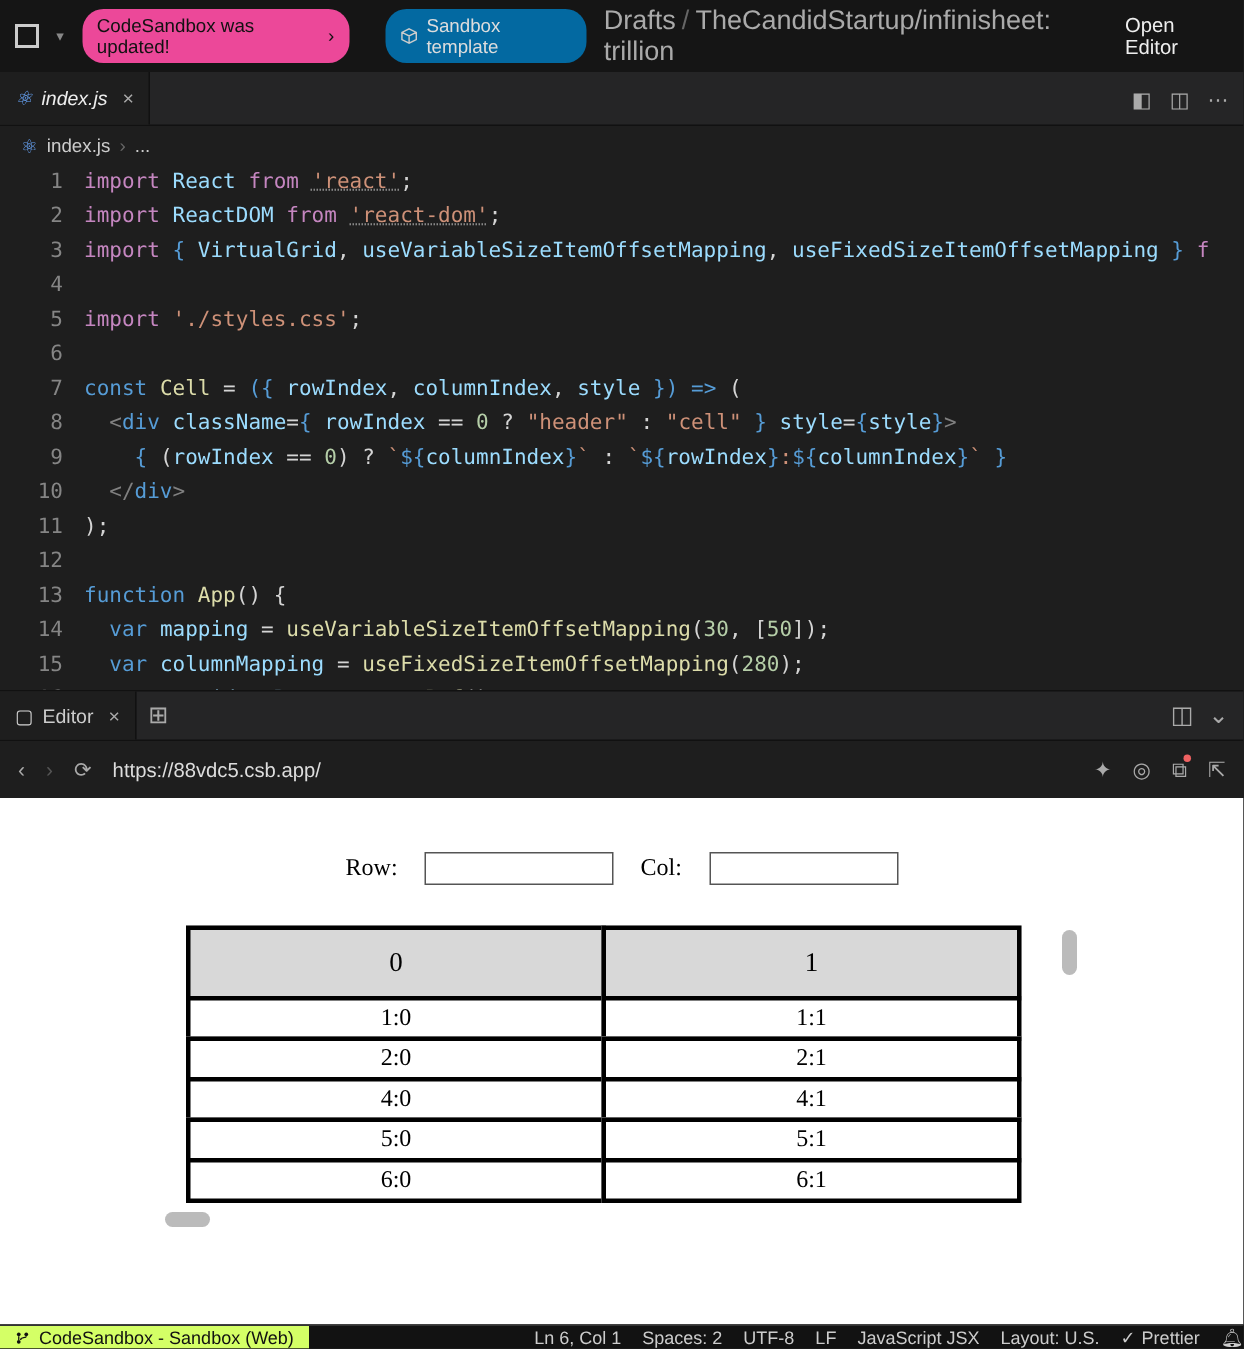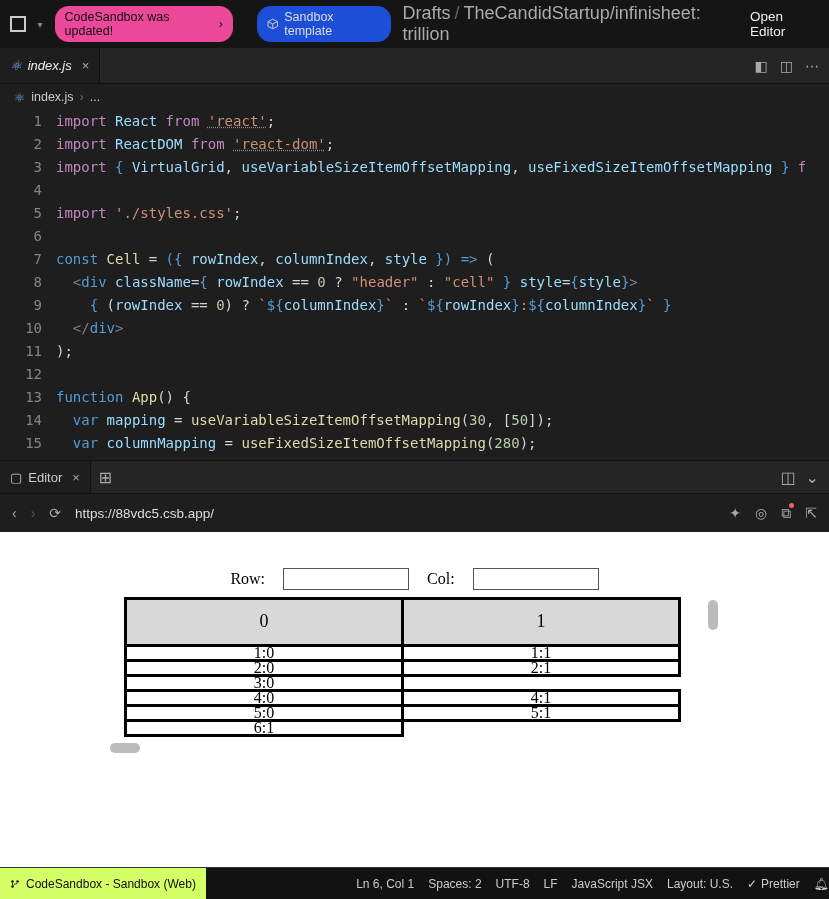--- a/index.html
+++ b/index.html
@@ -29,21 +29,21 @@
   padding: 4px 10px;
   border-radius: 14px;
   font-size: 12.5px;
   font-weight: 500;
   display: flex;
   align-items: center;
   gap: 4px;
 }
 .spacer { flex: 1; }
 .template-pill {
-  background: #1d4ed8;
+  background: #0369a1;
   color: #ddd;
   padding: 4px 10px;
   border-radius: 14px;
   font-size: 12.5px;
   display: flex;
   align-items: center;
   gap: 6px;
 }
 .crumbs { color: #aaa; font-size: 18px; }
 .crumbs .sep { color: #666; margin: 0 4px; }
@@ -133,37 +133,37 @@
   background: #fff;
   color: #000;
   display: flex;
   flex-direction: column;
   align-items: center;
   padding: 36px 0 0 0;
   font-family: "Times New Roman", serif;
   font-size: 16px;
   overflow: hidden;
 }
-.controls { display: flex; gap: 18px; align-items: center; margin-bottom: 8px; }
+.controls { display: flex; gap: 18px; align-items: center; margin-bottom: 28px; }
 .controls input { width: 126px; height: 22px; border: 1px solid #555; padding: 1px 3px; font-family: inherit; }
 .gridwrap { width: 578px; position: relative; }
 .row { display: flex; }
 .cell {
-  width: 280px; height: 18px;
+  width: 280px; height: 30px;
   border: 3px solid #000;
   display: flex; align-items: center; justify-content: center;
   margin: -1.5px;
   background: #fff;
 }
 .cell.header { background: #d8d8d8; height: 50px; font-size: 18px; }
 .vsb { position: absolute; right: -14px; top: 2px; width: 10px; height: 30px; background: #bbb; border-radius: 5px; }
 .hsb { width: 30px; height: 10px; background: #bbb; border-radius: 5px; margin-top: 8px; align-self: flex-start; margin-left: 110px; }
 
 .statusbar {
-  height: 32px;
+  height: 16px;
   background: #121212;
   border-top: 1px solid #333;
   display: flex; align-items: center;
   font-size: 12px; color: #ccc;
 }
 .cs-badge {
   background: #d4ff66; color: #111; height: 100%;
   display: flex; align-items: center; padding: 0 10px; gap: 6px;
 }
 .status-right { margin-left: auto; display: flex; gap: 14px; align-items: center; }
@@ -276,31 +276,31 @@
     </div>
     <div class="row">
         <div class="cell">1:0</div>
         <div class="cell">1:1</div>
       </div>
     <div class="row">
         <div class="cell">2:0</div>
         <div class="cell">2:1</div>
       </div>
     <div class="row">
-        <div class="cell">3:0</div>
       </div>
     <div class="row">
         <div class="cell">4:0</div>
         <div class="cell">4:1</div>
       </div>
     <div class="row">
         <div class="cell">5:0</div>
         <div class="cell">5:1</div>
       </div>
     <div class="row">
+        <div class="cell">6:0</div>
         <div class="cell">6:1</div>
       </div>
   </div>
   <div class="hsb"></div>
 </div>
 
 <div class="statusbar">
   <div class="cs-badge">
     <svg width="10" height="10" viewBox="0 0 24 24" fill="#111">
         <circle cx="6" cy="6" r="3"></circle>

